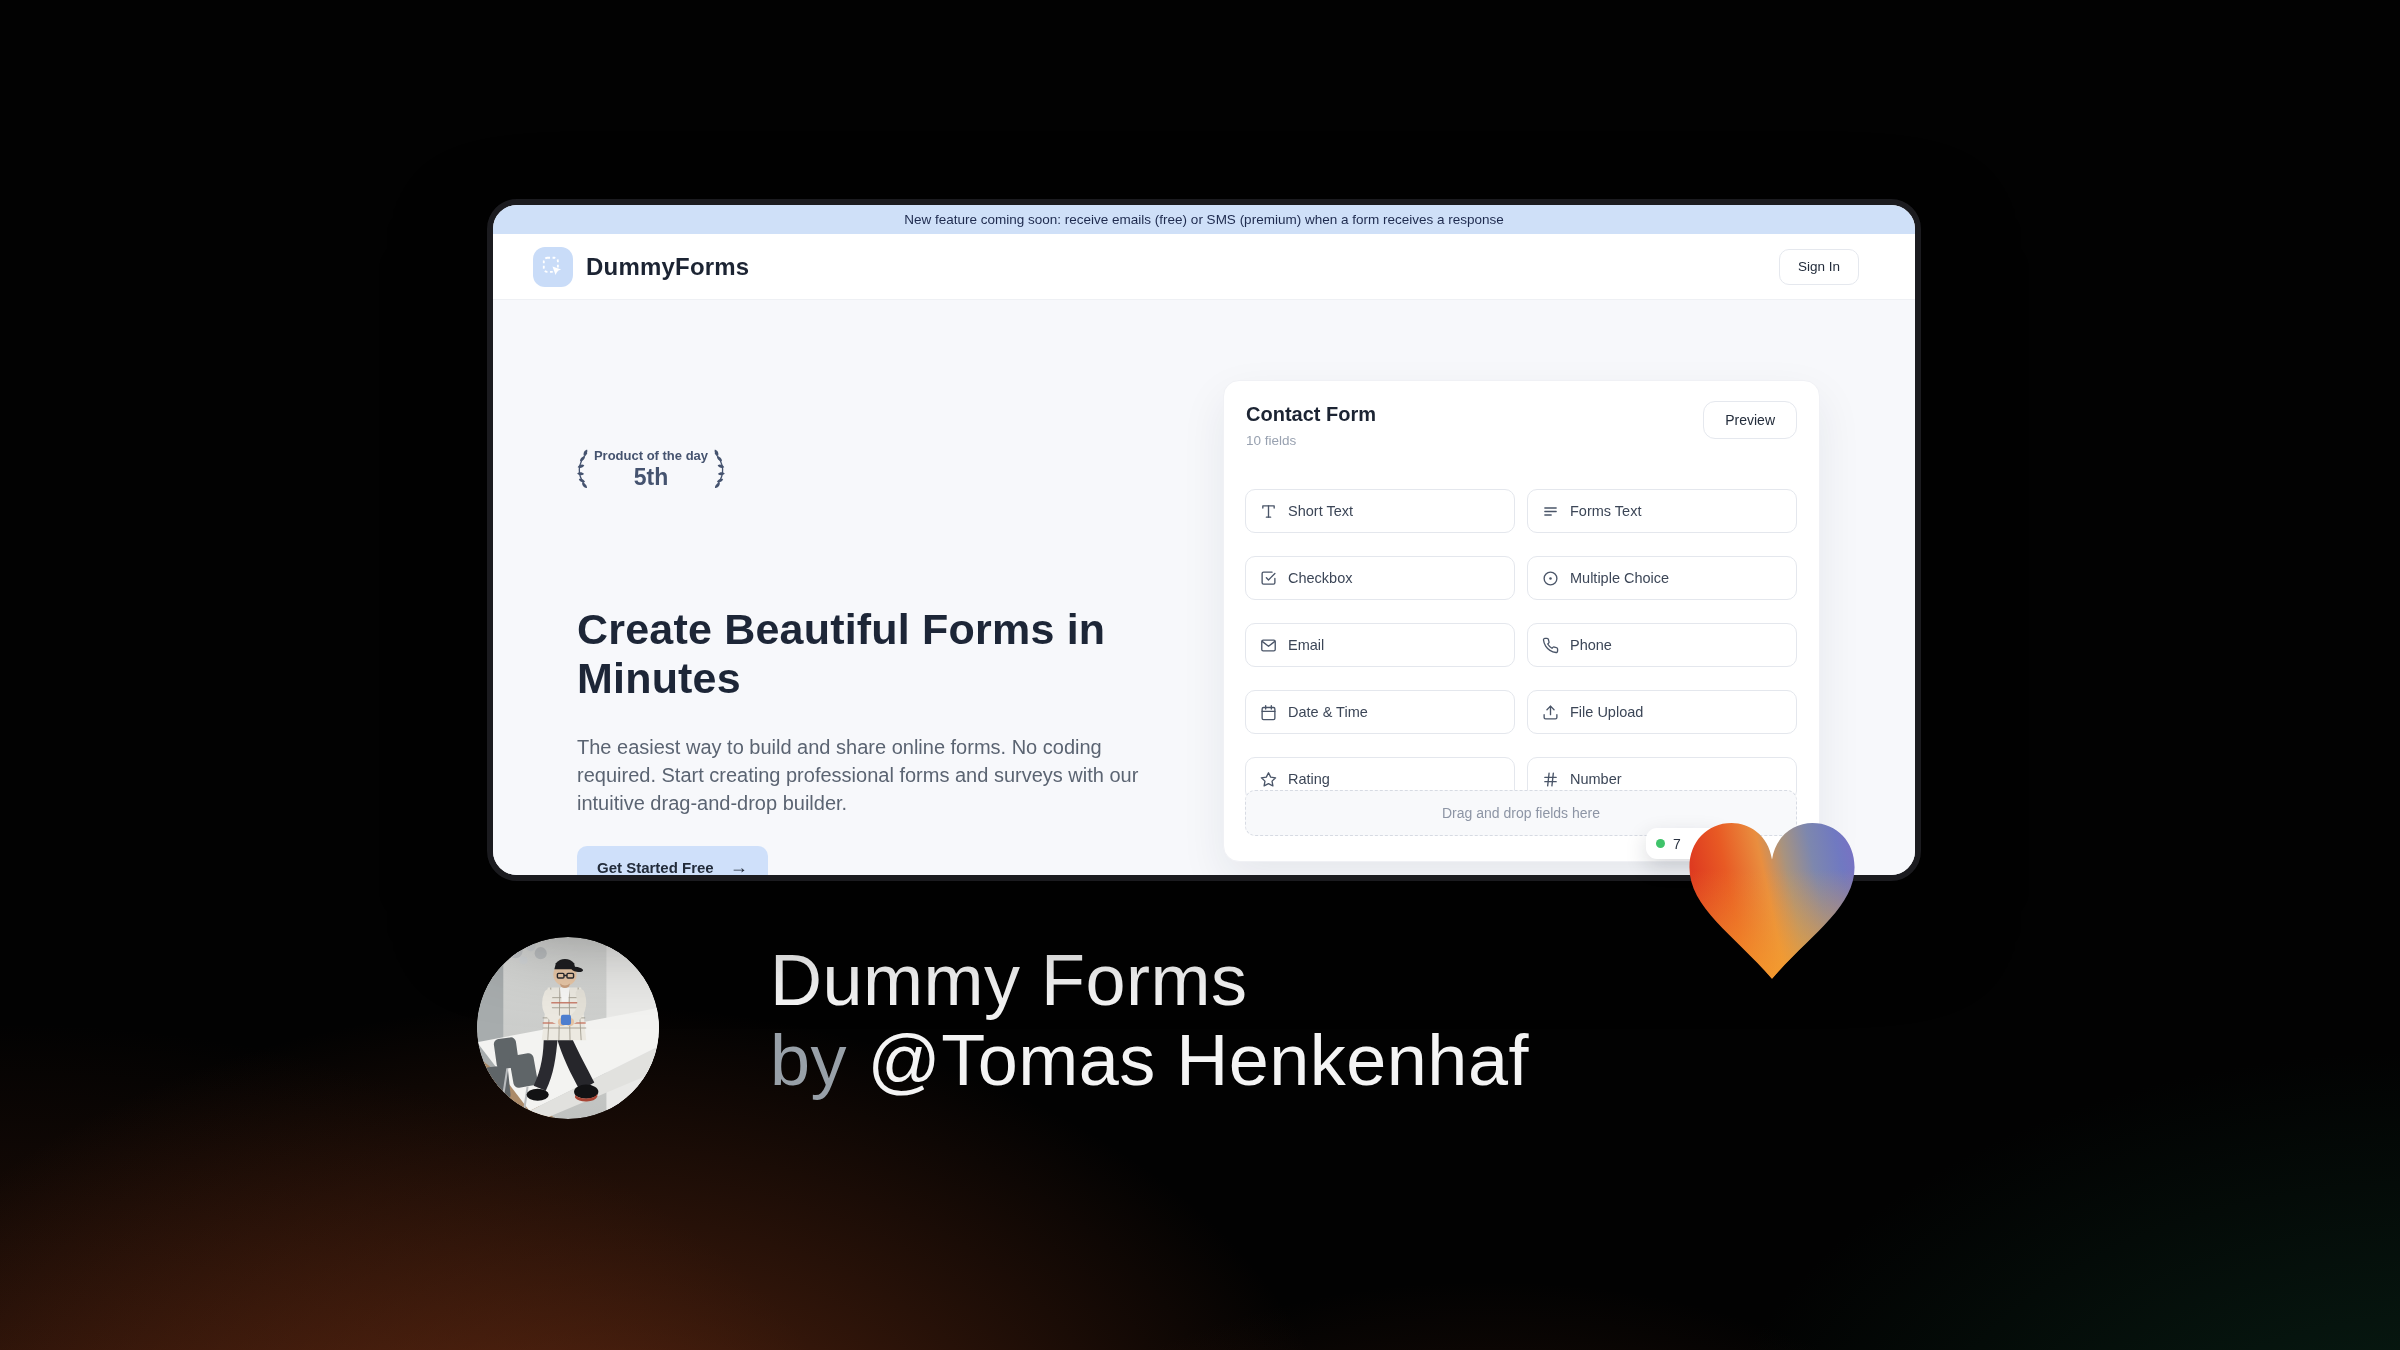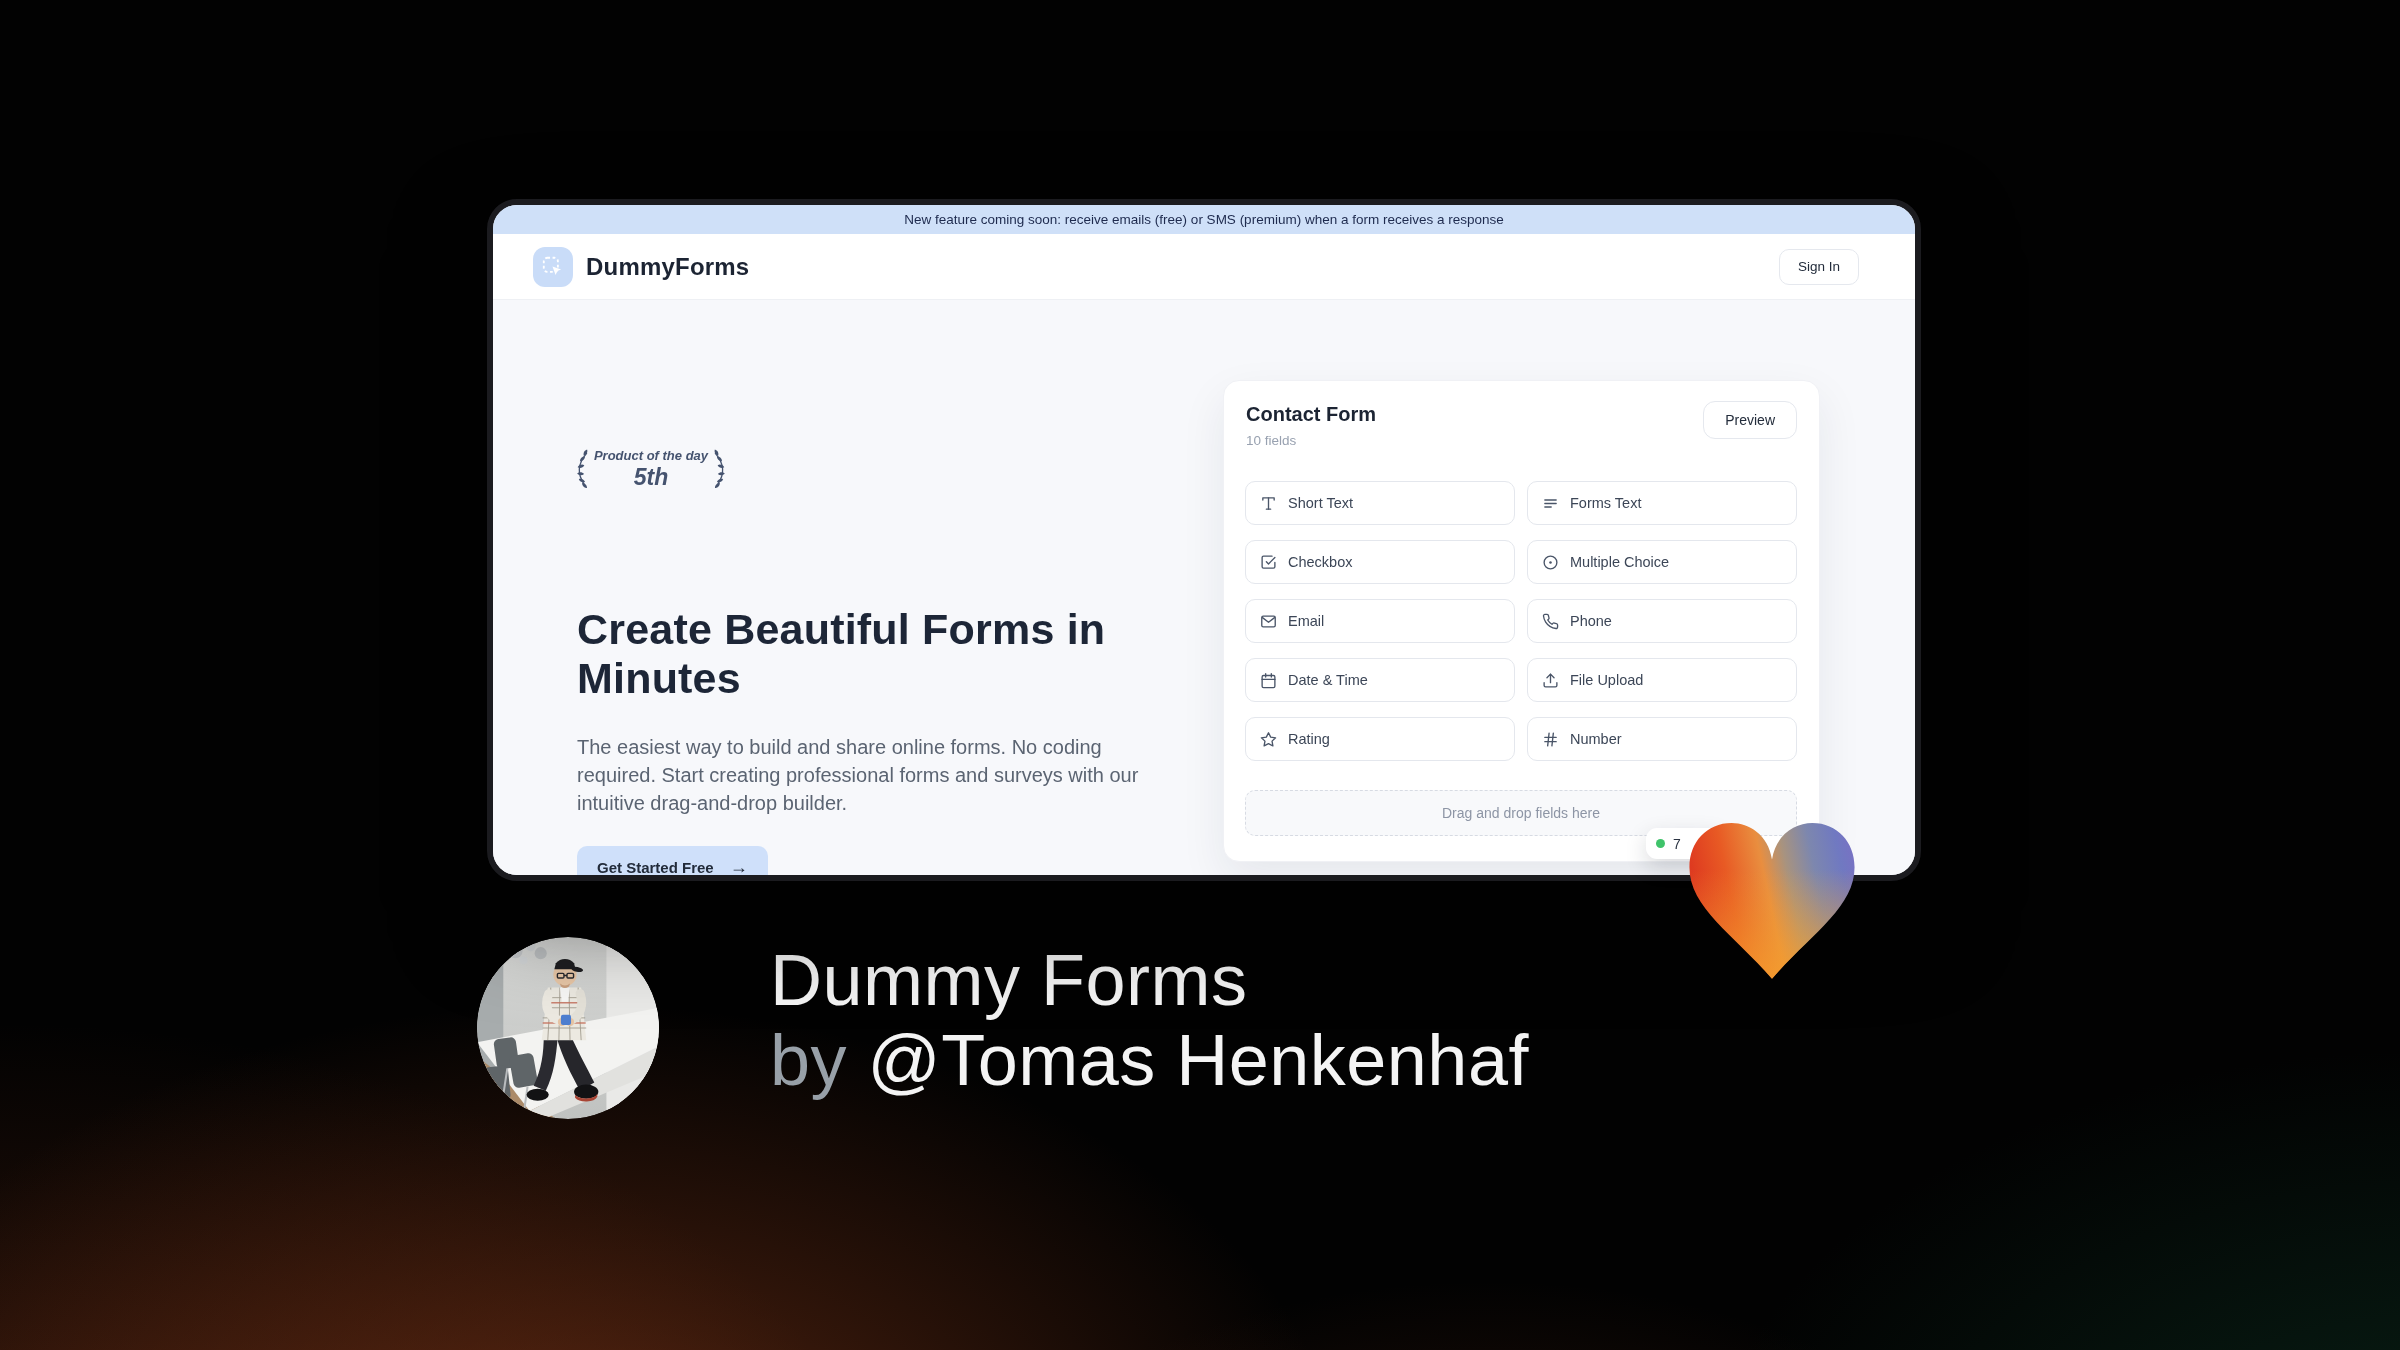--- a/index.html
+++ b/index.html
@@ -39,21 +39,21 @@
   .signin-btn {
     height:36px; padding:0 18px; border-radius:10px; border:1px solid #e5e8ee;
     background:#fff; font-size:13.5px; color:#232c3b; font-weight:400; cursor:pointer;
     font-family:"Liberation Sans",sans-serif;
   }
   .app-body { position:relative; flex:1; background:#f7f8fb; }
 
   
   .laurel-badge {
     position:absolute; left:78px; top:138px; width:160px;
-    display:flex; align-items:center; justify-content:center; gap:4px; color:#45536f;font-style:italic;
+    display:flex; align-items:center; justify-content:center; gap:4px; color:#45536f;
   }
   .laurel-text { text-align:center; }
   .laurel-line1 { font-size:13px; font-weight:700; white-space:nowrap; }
   .laurel-line2 { font-size:23px; font-weight:700; margin-top:1px; }
   .hero-title {
     position:absolute; left:84px; top:305px; width:545px;
     font-size:43px; line-height:49px; font-weight:700; color:#1d2637; letter-spacing:0.2px;
   }
   .hero-desc {
     position:absolute; left:84px; top:433px; width:575px;
@@ -79,21 +79,21 @@
     position:absolute; right:22px; top:20px; height:38px; padding:0 21px;
     background:#fff; border:1px solid #e5e8ee; border-radius:12px; cursor:pointer;
     font-size:14px; color:#232c3b; font-weight:500; font-family:"Liberation Sans",sans-serif;margin-left:48px;
   }
   .field-grid {
     position:absolute; left:21px; right:22px; top:100px;
     display:grid; grid-template-columns:1fr 1fr; column-gap:12px; row-gap:15px;
   }
   .field-btn {
     height:44px; background:#fff; border:1px solid #e4e7ed; border-radius:10px;
-    display:flex; align-items:center; padding:0 14px; gap:11px; cursor:pointer;
+    display:flex; align-items:center; padding:0 14px; gap:11px; cursor:pointer;margin-top:8px;
   }
   .field-btn .f-icon { display:flex; align-items:center; color:#4a5568; }
   .field-btn .f-label { font-size:14.5px; color:#3c4657; font-weight:500; }
   .dropzone {
     position:absolute; left:21px; right:22px; top:409px; height:46px;
     border:1.5px dashed #d7dbe3; border-radius:10px; background:#f8f9fb;
     display:flex; align-items:center; justify-content:center;
     font-size:14px; color:#8d95a5;
   }
 

